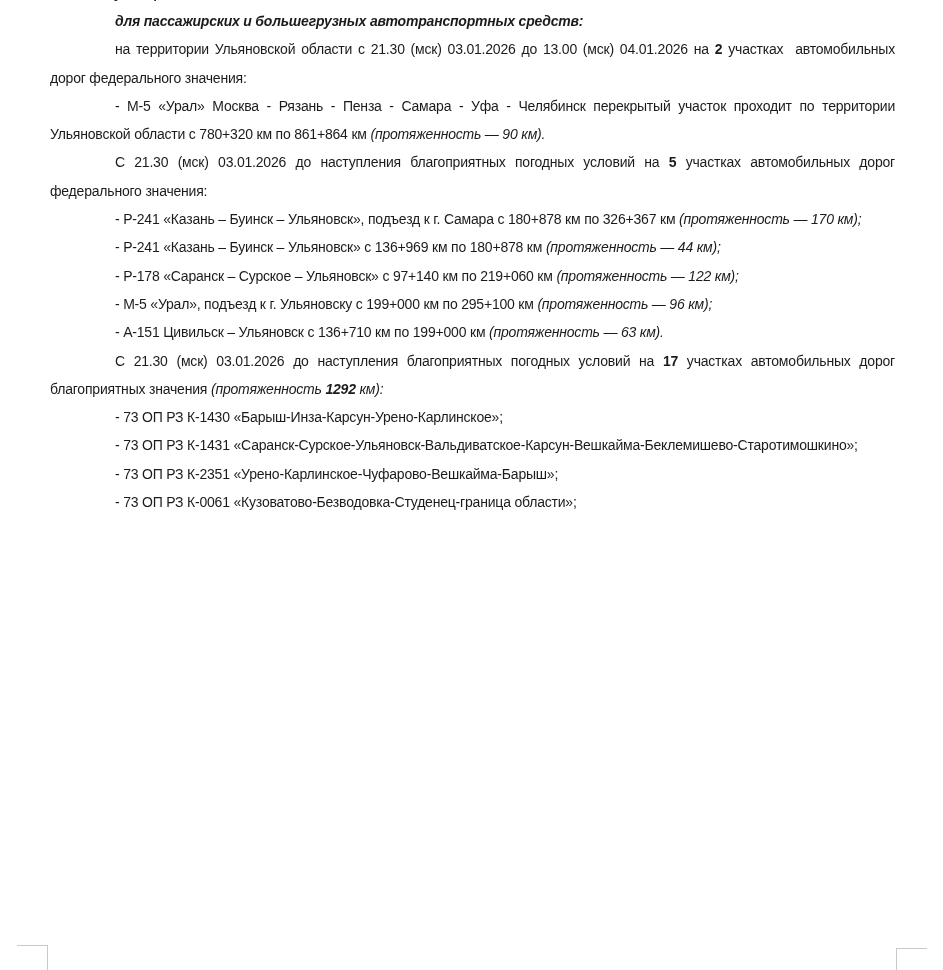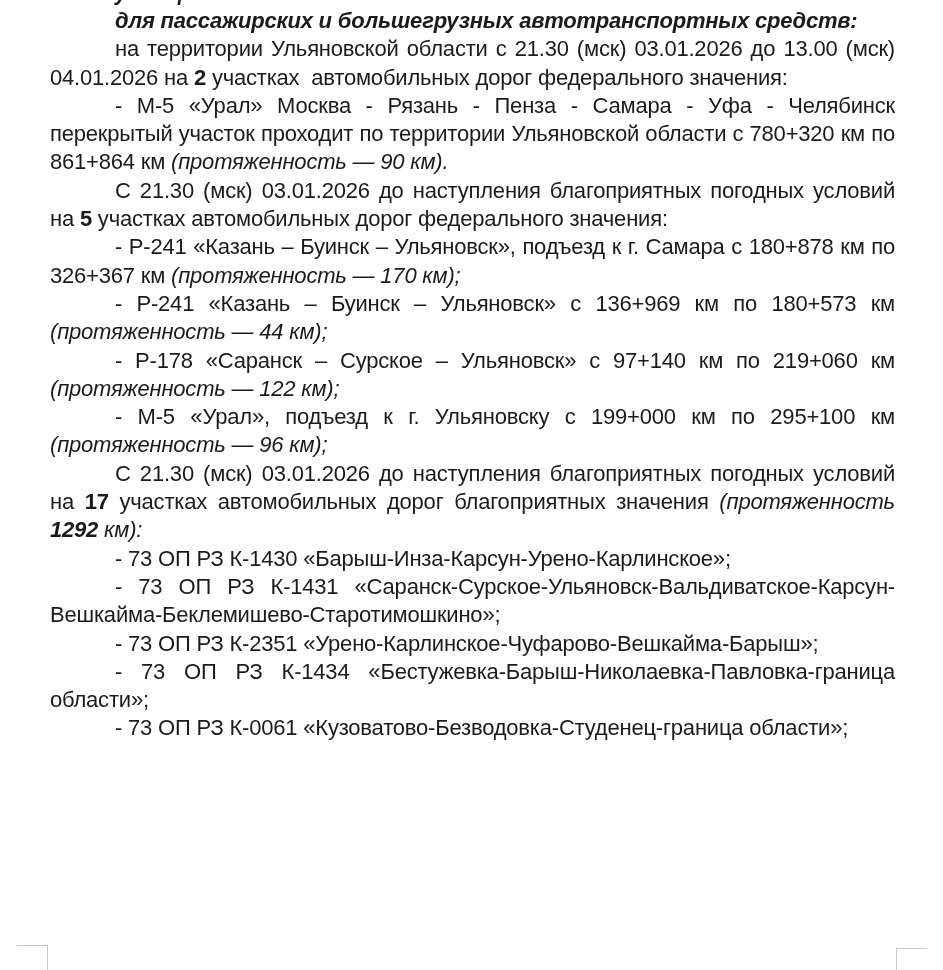--- a/index.html
+++ b/index.html
@@ -10,21 +10,21 @@
   body {
     width: 943px;
     height: 970px;
     overflow: hidden;
     position: relative;
     font-family: "Liberation Sans", "DejaVu Sans", sans-serif;
   }
   .doc {
     padding: 0 48px 0 50px;
     color: #1b1b1b;
-    font-size: 22px;
+    font-size: 14px;
     line-height: 28.3px;
     letter-spacing: -0.2px;
   }
   .para {
     margin: 0;
     text-align: justify;
     text-indent: 65px;
   }
   .para span.b { font-weight: 700; }
   .para span.i { font-style: italic; }
@@ -62,25 +62,25 @@
 
 <div class="doc">
     <p class="para clipped">
       <span class="inner"><span class="b i">у&nbsp;&nbsp;&nbsp;&nbsp;&nbsp;&nbsp;&nbsp;ц.</span></span>
     </p>
     <p class="para"><span class="b i">для пассажирских и большегрузных автотранспортных средств:</span></p>
     <p class="para"><span class="">на территории Ульяновской области с 21.30 (мск) 03.01.2026 до 13.00 (мск) 04.01.2026 на </span><span class="b ">2</span><span class=""> участках &nbsp;автомобильных дорог федерального значения:</span></p>
     <p class="para"><span class="">- М-5 «Урал» Москва - Рязань - Пенза - Самара - Уфа - Челябинск перекрытый участок проходит по территории Ульяновской области с 780+320 км по 861+864 км </span><span class="i">(протяженность — 90 км).</span></p>
     <p class="para"><span class="">С 21.30 (мск) 03.01.2026 до наступления благоприятных погодных условий на </span><span class="b ">5</span><span class=""> участках автомобильных дорог федерального значения:</span></p>
     <p class="para"><span class="">- Р-241 «Казань – Буинск – Ульяновск», подъезд к г. Самара с 180+878 км по 326+367 км </span><span class="i">(протяженность — 170 км);</span></p>
-    <p class="para"><span class="">- Р-241 «Казань – Буинск – Ульяновск» с 136+969 км по 180+573 км </span><span class="i">(протяженность — 44 км);</span></p>
+    <p class="para"><span class="">- Р-241 «Казань – Буинск – Ульяновск» с 136+969 км по 180+878 км </span><span class="i">(протяженность — 44 км);</span></p>
     <p class="para"><span class="">- Р-178 «Саранск – Сурское – Ульяновск» с 97+140 км по 219+060 км </span><span class="i">(протяженность — 122 км);</span></p>
     <p class="para"><span class="">- М-5 «Урал», подъезд к г. Ульяновску с 199+000 км по 295+100 км </span><span class="i">(протяженность — 96 км);</span></p>
+    <p class="para"><span class="">- А-151 Цивильск – Ульяновск с 136+710 км по 199+000 км </span><span class="i">(протяженность — 63 км).</span></p>
     <p class="para"><span class="">С 21.30 (мск) 03.01.2026 до наступления благоприятных погодных условий на </span><span class="b ">17</span><span class=""> участках автомобильных дорог благоприятных значения </span><span class="i">(протяженность </span><span class="b i">1292</span><span class="i"> км):</span></p>
     <p class="para"><span class="">- 73 ОП РЗ К-1430 «Барыш-Инза-Карсун-Урено-Карлинское»;</span></p>
     <p class="para"><span class="">- 73 ОП РЗ К-1431 «Саранск-Сурское-Ульяновск-Вальдиватское-Карсун-Вешкайма-Беклемишево-Старотимошкино»;</span></p>
     <p class="para"><span class="">- 73 ОП РЗ К-2351 «Урено-Карлинское-Чуфарово-Вешкайма-Барыш»;</span></p>
-    <p class="para"><span class="">- 73 ОП РЗ К-1434 «Бестужевка-Барыш-Николаевка-Павловка-граница области»;</span></p>
     <p class="para"><span class="">- 73 ОП РЗ К-0061 «Кузоватово-Безводовка-Студенец-граница области»;</span></p>
   </div>
 
 <div class="mark mark-left"></div>
 <div class="mark mark-right"></div>
 
 </body></html>

